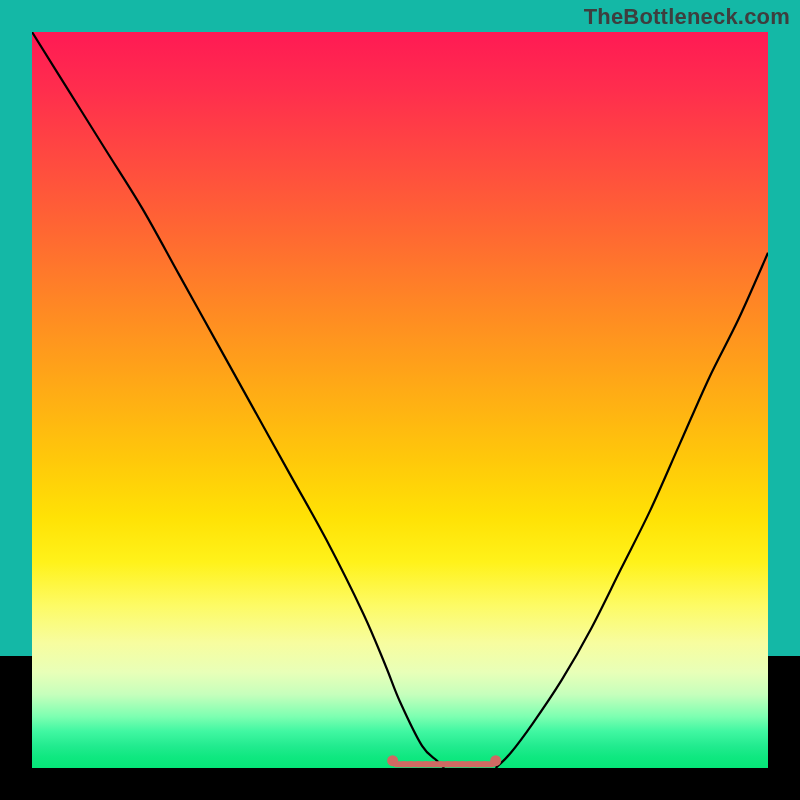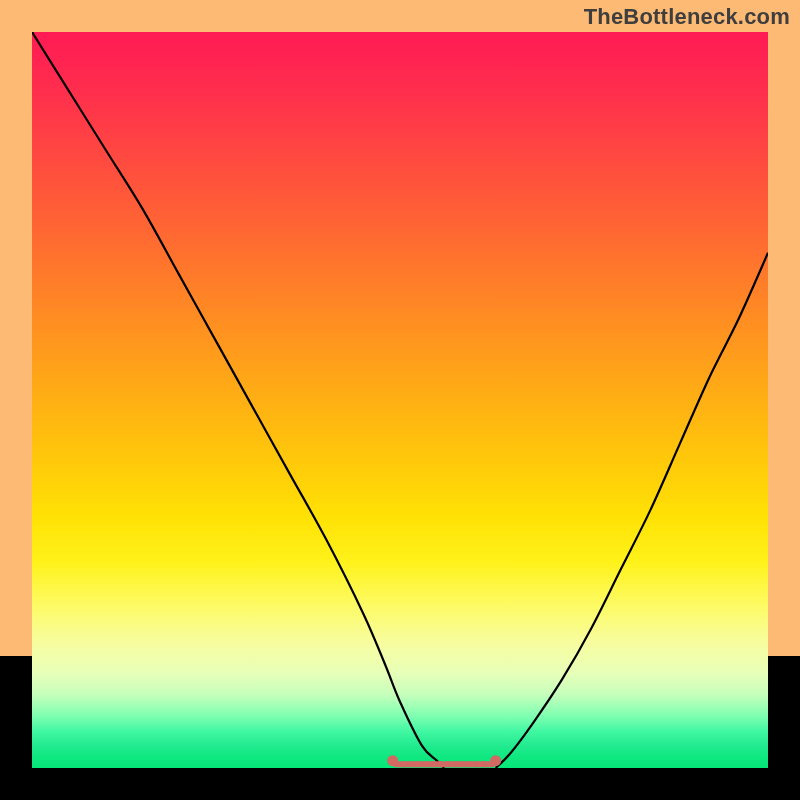--- a/index.html
+++ b/index.html
@@ -8,21 +8,21 @@
     width: 800px;
     height: 800px;
     background: #000;
     overflow: hidden;
     font-family: Arial, Helvetica, sans-serif;
   }
   .frame {
     position: relative;
     width: 800px;
     height: 656px;
-    background: #fdba74;
+    background: #14b8a6;
   }
   .watermark {
     position: absolute;
     top: 4px;
     right: 10px;
     color: #3e3e3e;
     font-size: 22px;
     font-weight: 600;
     letter-spacing: 0.2px;
     z-index: 10;

